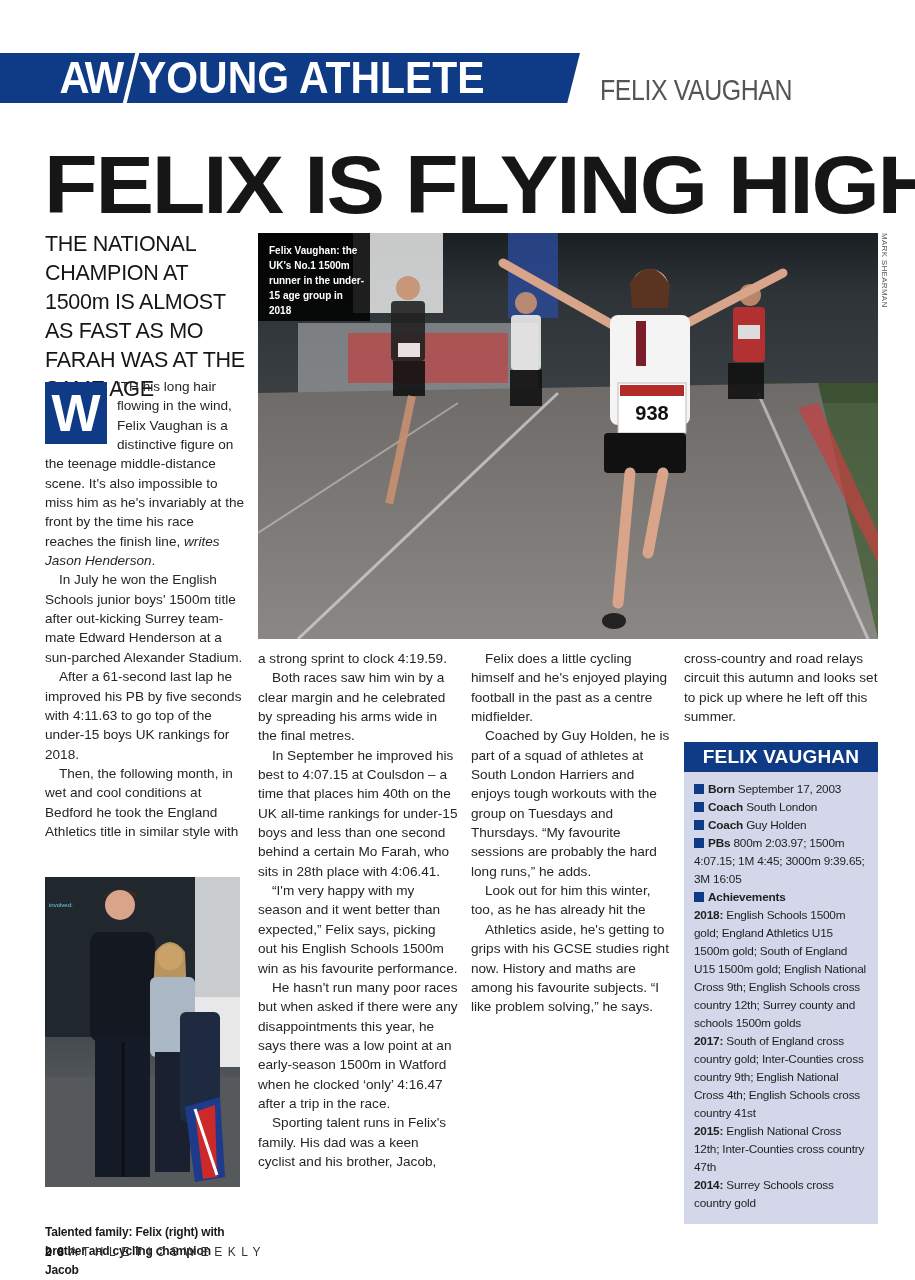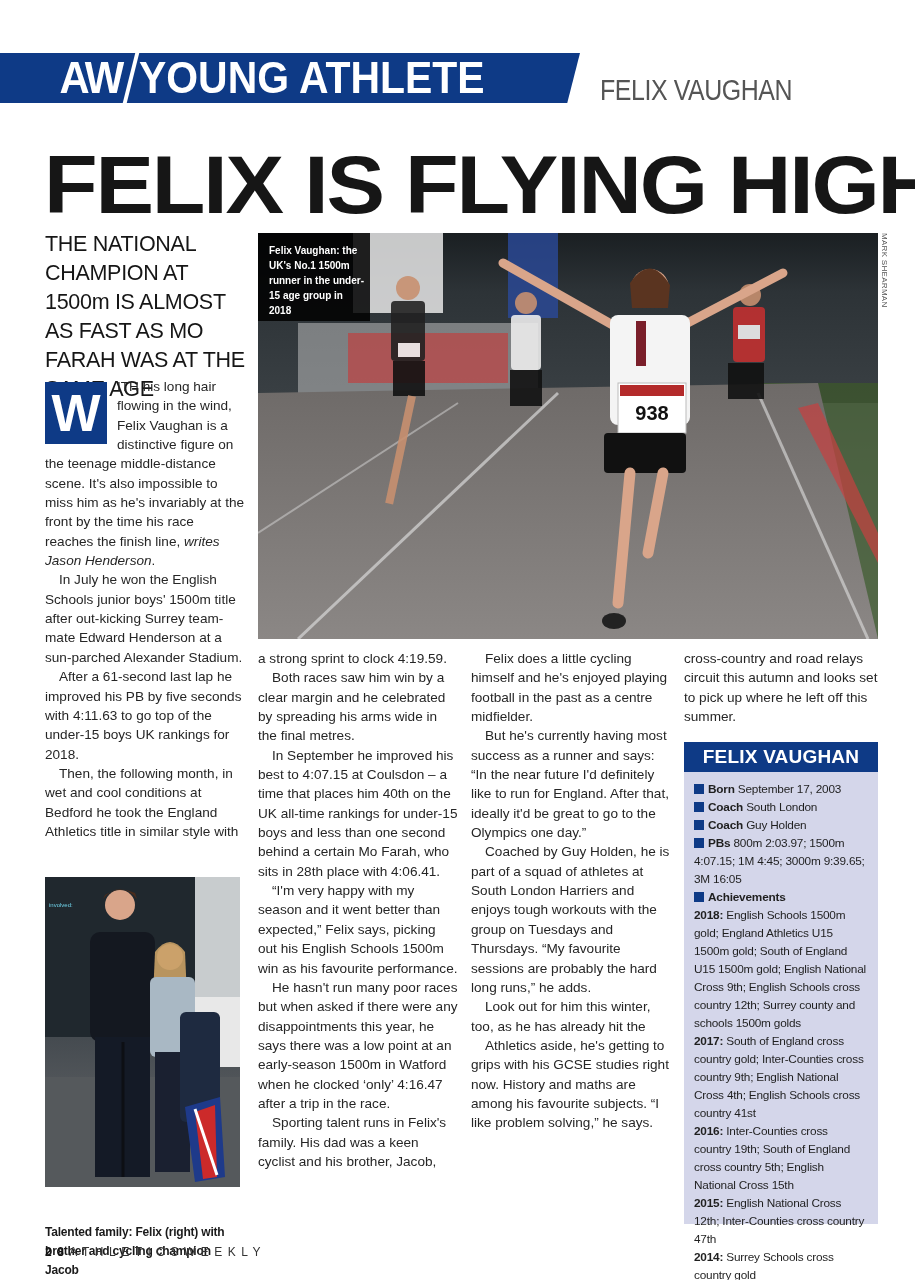--- a/index.html
+++ b/index.html
@@ -210,41 +210,39 @@
   <p class="noindent">a strong sprint to clock 4:19.59.</p>
   <p>Both races saw him win by a clear margin and he celebrated by spreading his arms wide in the final metres.</p>
   <p>In September he improved his best to 4:07.15 at Coulsdon – a time that places him 40th on the UK all-time rankings for under-15 boys and less than one second behind a certain Mo Farah, who sits in 28th place with 4:06.41.</p>
   <p>“I'm very happy with my season and it went better than expected,” Felix says, picking out his English Schools 1500m win as his favourite performance.</p>
   <p>He hasn't run many poor races but when asked if there were any disappointments this year, he says there was a low point at an early-season 1500m in Watford when he clocked ‘only’ 4:16.47 after a trip in the race.</p>
   <p>Sporting talent runs in Felix's family. His dad was a keen cyclist and his brother, Jacob,</p>
 </div>
 
 <div class="col col3">
   <p>Felix does a little cycling himself and he's enjoyed playing football in the past as a centre midfielder.</p>
-  <p>But he's currently having most success as a runner and says: “In the near future I'd definitely like to run for England. After that, ideally it'd be great to go to the Olympics one day.”</p>
   <p>Coached by Guy Holden, he is part of a squad of athletes at South London Harriers and enjoys tough workouts with the group on Tuesdays and Thursdays. “My favourite sessions are probably the hard long runs,” he adds.</p>
   <p>Look out for him this winter, too, as he has already hit the</p>
   <p>Athletics aside, he's getting to grips with his GCSE studies right now. History and maths are among his favourite subjects. “I like problem solving,” he says.</p>
 </div>
 
 <div class="col col4">
   <p class="noindent">cross-country and road relays circuit this autumn and looks set to pick up where he left off this summer.</p>
 </div>
 
 <div class="factbox">
   <div class="factbox-title">FELIX VAUGHAN</div>
   <div class="factbox-body">
     <span class="fb-line"><span class="fb-bullet"></span><span class="fb-label">Born</span> <span>September 17, 2003</span></span>
     <span class="fb-line"><span class="fb-bullet"></span><span class="fb-label">Coach</span> <span>South London</span></span>
     <span class="fb-line"><span class="fb-bullet"></span><span class="fb-label">Coach</span> <span>Guy Holden</span></span>
     <span class="fb-line"><span class="fb-bullet"></span><span class="fb-label">PBs</span> <span>800m 2:03.97; 1500m 4:07.15; 1M 4:45; 3000m 9:39.65; 3M 16:05</span></span>
     <span class="fb-line"><span class="fb-bullet"></span><span class="fb-label">Achievements</span></span>
     <span class="fb-line"><span class="fb-label">2018:</span> <span>English Schools 1500m gold; England Athletics U15 1500m gold; South of England U15 1500m gold; English National Cross 9th; English Schools cross country 12th; Surrey county and schools 1500m golds</span></span>
     <span class="fb-line"><span class="fb-label">2017:</span> <span>South of England cross country gold; Inter-Counties cross country 9th; English National Cross 4th; English Schools cross country 41st</span></span>
-    <span class="fb-line"><span class="fb-label">2016:</span> <span>Inter-Counties cross country 19th; South of England cross country 5th; English National Cross 15th</span></span>
     <span class="fb-line"><span class="fb-label">2015:</span> <span>English National Cross 12th; Inter-Counties cross country 47th</span></span>
     <span class="fb-line"><span class="fb-label">2014:</span> <span>Surrey Schools cross country gold</span></span>
   </div>
 </div>
 
 <div class="footer">
   <span class="page">28</span><span>ATHLETICSWEEKLY</span>
 </div>
 
 </body></html>

